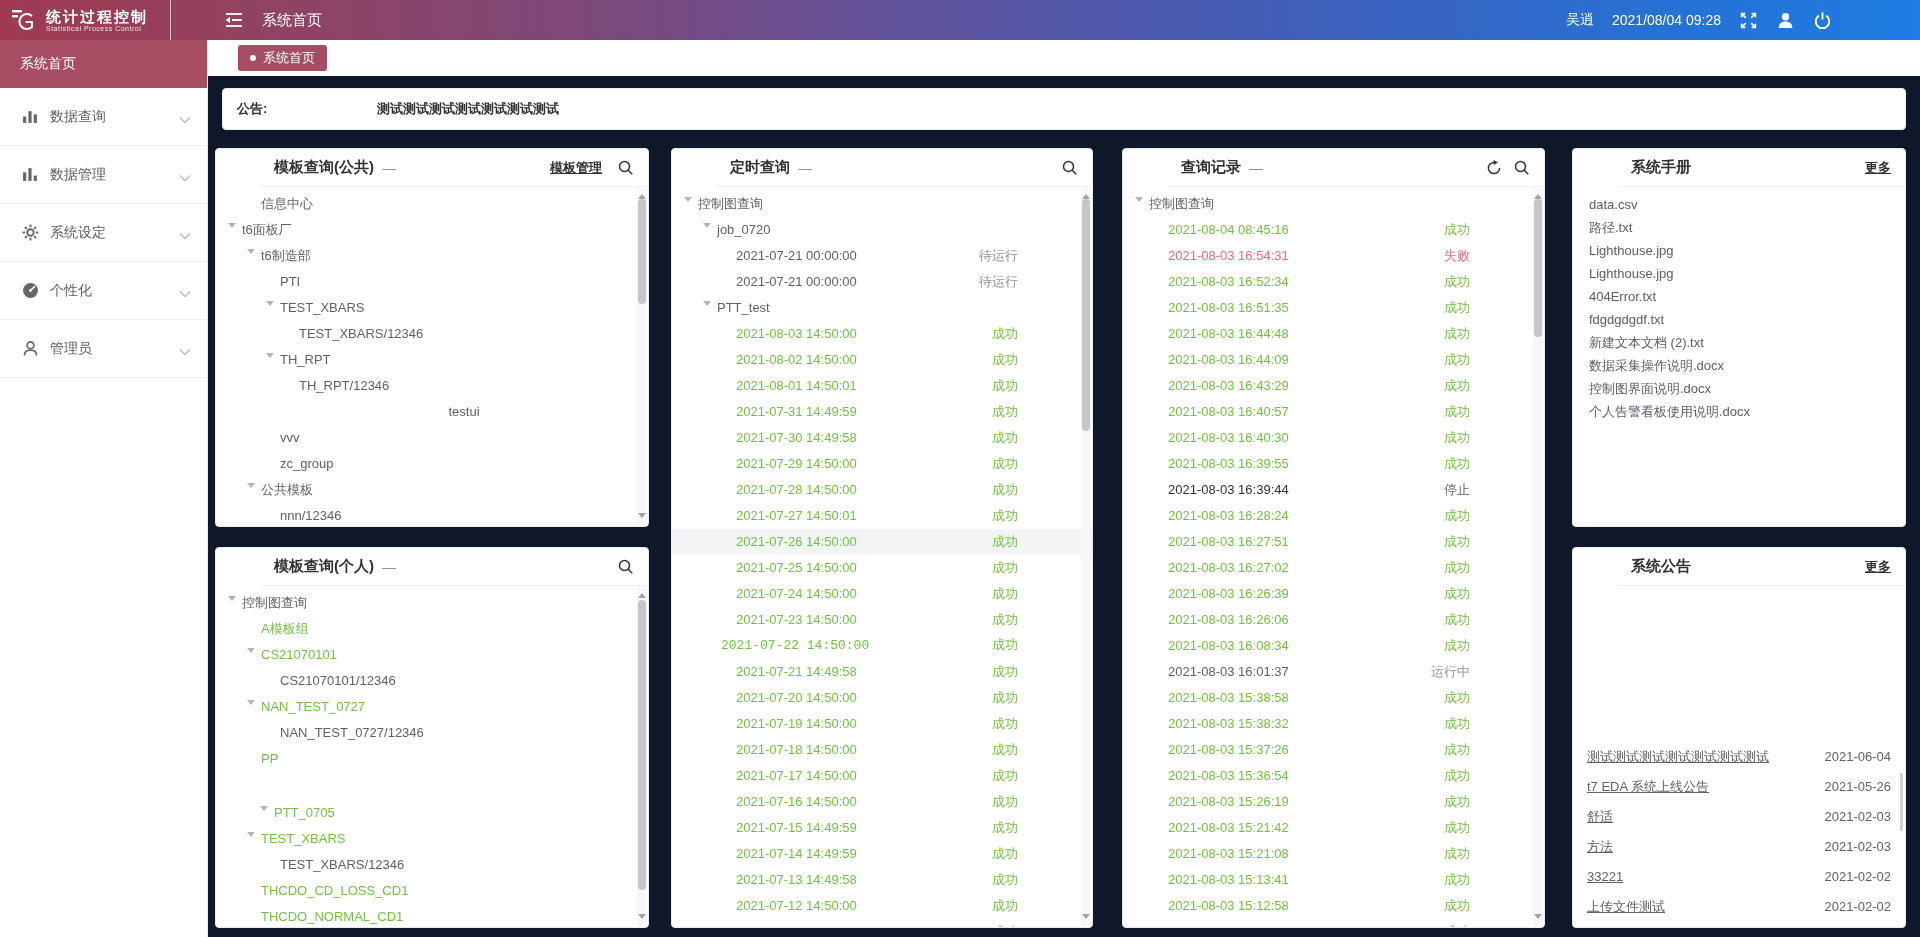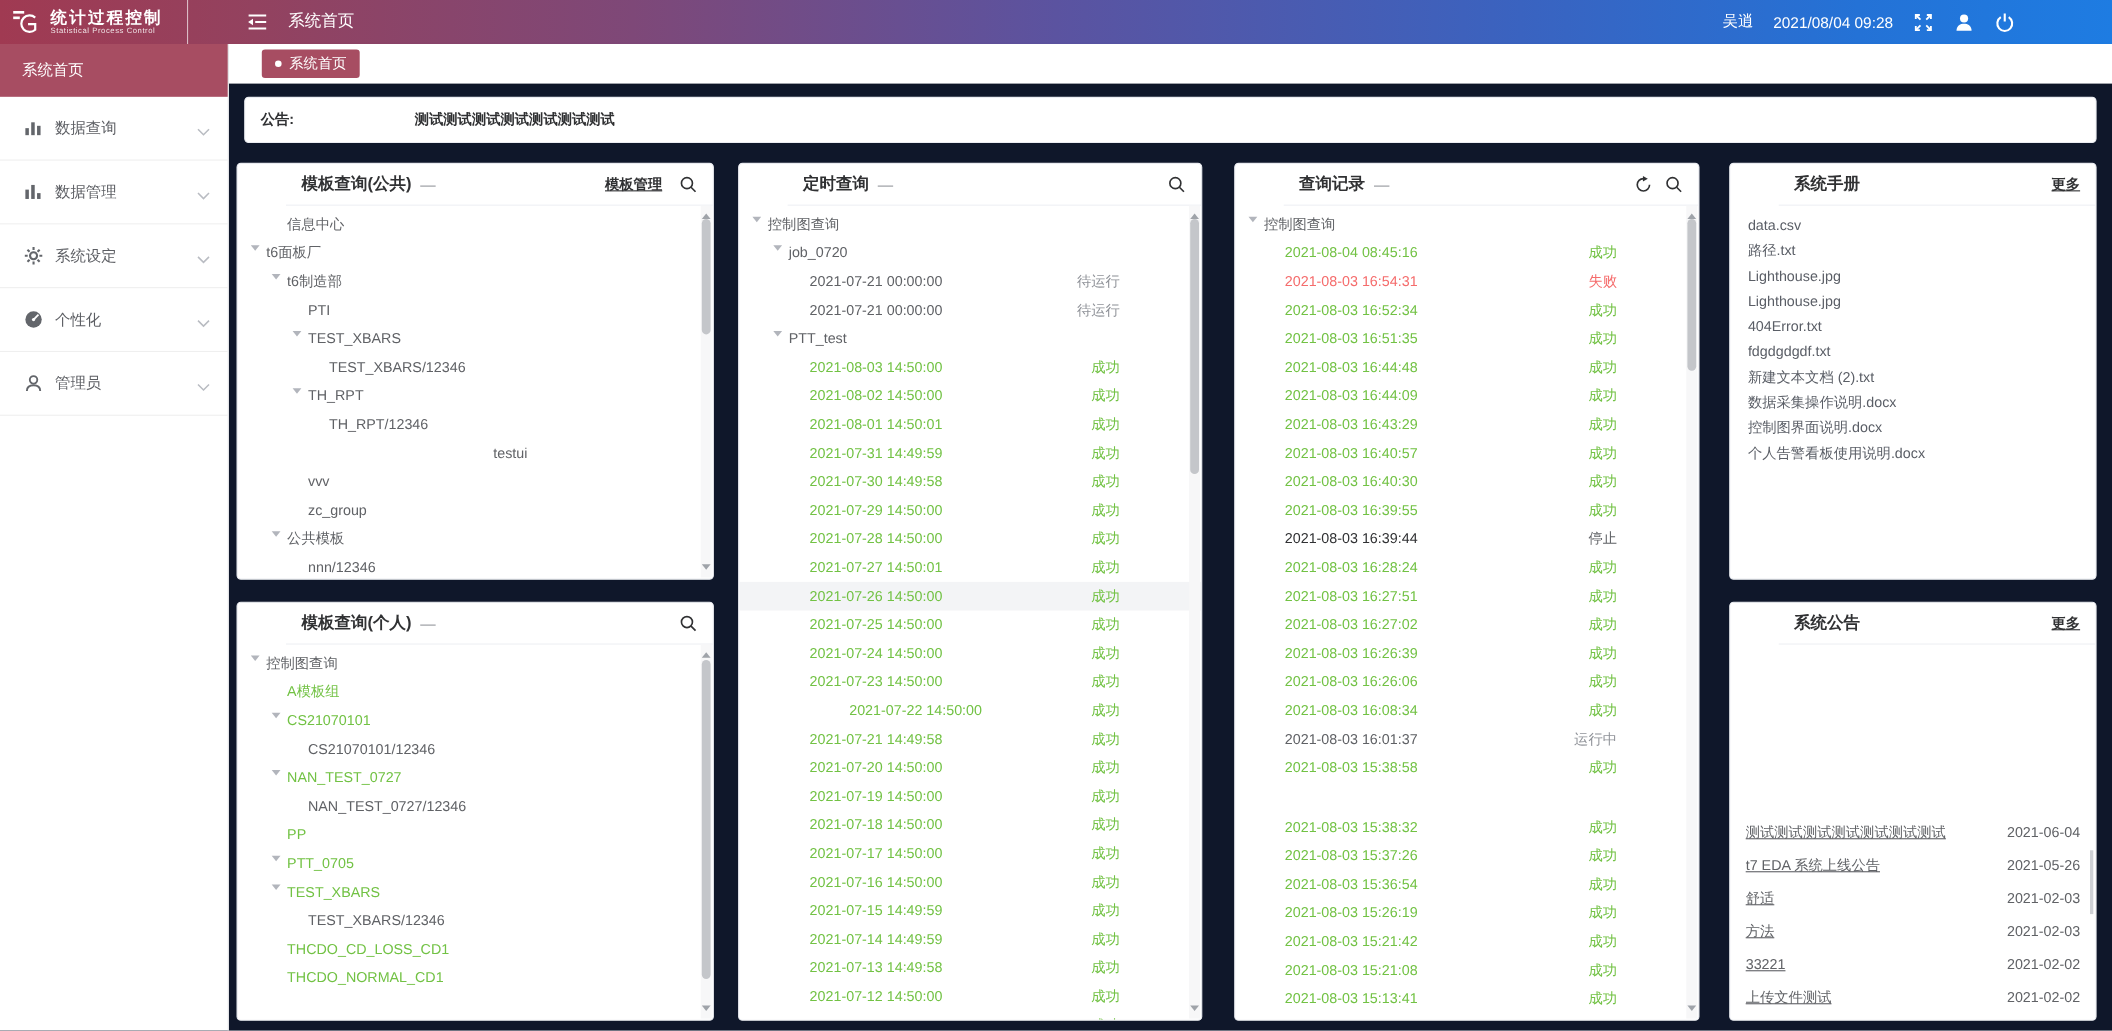--- a/index.html
+++ b/index.html
@@ -269,21 +269,21 @@
     </div>
     <div class="pbody">
       <div class="rows">
           <div class="trow" style="padding-left: 12px;"><span class="arr"></span><span class="lbl">控制图查询</span></div>
           <div class="trow" style="padding-left: 45px;"><span class="lbl green">A模板组</span></div>
           <div class="trow" style="padding-left: 31px;"><span class="arr"></span><span class="lbl green">CS21070101</span></div>
           <div class="trow" style="padding-left: 64px;"><span class="lbl">CS21070101/12346</span></div>
           <div class="trow" style="padding-left: 31px;"><span class="arr"></span><span class="lbl green">NAN_TEST_0727</span></div>
           <div class="trow" style="padding-left: 64px;"><span class="lbl">NAN_TEST_0727/12346</span></div>
           <div class="trow" style="padding-left: 45px;"><span class="lbl green">PP</span></div>
-          <div class="trow" style="padding-left: 31px;"><span class="arr"></span><span class="lbl green">PTT_0705</span></div>
+          <div class="trow" style="padding-left: 44px; margin-top: 28px;"><span class="arr"></span><span class="lbl green">PTT_0705</span></div>
           <div class="trow" style="padding-left: 31px;"><span class="arr"></span><span class="lbl green">TEST_XBARS</span></div>
           <div class="trow" style="padding-left: 64px;"><span class="lbl">TEST_XBARS/12346</span></div>
           <div class="trow" style="padding-left: 45px;"><span class="lbl green">THCDO_CD_LOSS_CD1</span></div>
           <div class="trow" style="padding-left: 45px;"><span class="lbl green">THCDO_NORMAL_CD1</span></div>
         </div>
       <div class="sb">
         <div class="sb-up"></div>
         <div class="sb-thumb" style="top:14px;height:290px;"></div>
         <div class="sb-dn"></div>
       </div>
@@ -314,21 +314,21 @@
           <div class="trow" style="padding-left: 64px;"><span class="lbl green">2021-08-01 14:50:01</span><span class="st green">成功</span></div>
           <div class="trow" style="padding-left: 64px;"><span class="lbl green">2021-07-31 14:49:59</span><span class="st green">成功</span></div>
           <div class="trow" style="padding-left: 64px;"><span class="lbl green">2021-07-30 14:49:58</span><span class="st green">成功</span></div>
           <div class="trow" style="padding-left: 64px;"><span class="lbl green">2021-07-29 14:50:00</span><span class="st green">成功</span></div>
           <div class="trow" style="padding-left: 64px;"><span class="lbl green">2021-07-28 14:50:00</span><span class="st green">成功</span></div>
           <div class="trow" style="padding-left: 64px;"><span class="lbl green">2021-07-27 14:50:01</span><span class="st green">成功</span></div>
           <div class="trow hl" style="padding-left: 64px;"><span class="lbl green">2021-07-26 14:50:00</span><span class="st green">成功</span></div>
           <div class="trow" style="padding-left: 64px;"><span class="lbl green">2021-07-25 14:50:00</span><span class="st green">成功</span></div>
           <div class="trow" style="padding-left: 64px;"><span class="lbl green">2021-07-24 14:50:00</span><span class="st green">成功</span></div>
           <div class="trow" style="padding-left: 64px;"><span class="lbl green">2021-07-23 14:50:00</span><span class="st green">成功</span></div>
-          <div class="trow" style="padding-left: 100px;"><span class="lbl green">2021-07-22 14:50:00</span><span class="st green">成功</span></div>
+          <div class="trow" style="padding-left: 49px; font-family: Liberation Mono, monospace;"><span class="lbl green">2021-07-22 14:50:00</span><span class="st green">成功</span></div>
           <div class="trow" style="padding-left: 64px;"><span class="lbl green">2021-07-21 14:49:58</span><span class="st green">成功</span></div>
           <div class="trow" style="padding-left: 64px;"><span class="lbl green">2021-07-20 14:50:00</span><span class="st green">成功</span></div>
           <div class="trow" style="padding-left: 64px;"><span class="lbl green">2021-07-19 14:50:00</span><span class="st green">成功</span></div>
           <div class="trow" style="padding-left: 64px;"><span class="lbl green">2021-07-18 14:50:00</span><span class="st green">成功</span></div>
           <div class="trow" style="padding-left: 64px;"><span class="lbl green">2021-07-17 14:50:00</span><span class="st green">成功</span></div>
           <div class="trow" style="padding-left: 64px;"><span class="lbl green">2021-07-16 14:50:00</span><span class="st green">成功</span></div>
           <div class="trow" style="padding-left: 64px;"><span class="lbl green">2021-07-15 14:49:59</span><span class="st green">成功</span></div>
           <div class="trow" style="padding-left: 64px;"><span class="lbl green">2021-07-14 14:49:59</span><span class="st green">成功</span></div>
           <div class="trow" style="padding-left: 64px;"><span class="lbl green">2021-07-13 14:49:58</span><span class="st green">成功</span></div>
           <div class="trow" style="padding-left: 64px;"><span class="lbl green">2021-07-12 14:50:00</span><span class="st green">成功</span></div>
@@ -375,21 +375,21 @@
           <div class="trow" style="padding-left: 45px;"><span class="lbl green">2021-08-03 16:39:55</span><span class="st green">成功</span></div>
           <div class="trow" style="padding-left: 45px;"><span class="lbl dark">2021-08-03 16:39:44</span><span class="st dark">停止</span></div>
           <div class="trow" style="padding-left: 45px;"><span class="lbl green">2021-08-03 16:28:24</span><span class="st green">成功</span></div>
           <div class="trow" style="padding-left: 45px;"><span class="lbl green">2021-08-03 16:27:51</span><span class="st green">成功</span></div>
           <div class="trow" style="padding-left: 45px;"><span class="lbl green">2021-08-03 16:27:02</span><span class="st green">成功</span></div>
           <div class="trow" style="padding-left: 45px;"><span class="lbl green">2021-08-03 16:26:39</span><span class="st green">成功</span></div>
           <div class="trow" style="padding-left: 45px;"><span class="lbl green">2021-08-03 16:26:06</span><span class="st green">成功</span></div>
           <div class="trow" style="padding-left: 45px;"><span class="lbl green">2021-08-03 16:08:34</span><span class="st green">成功</span></div>
           <div class="trow" style="padding-left: 45px;"><span class="lbl">2021-08-03 16:01:37</span><span class="st muted">运行中</span></div>
           <div class="trow" style="padding-left: 45px;"><span class="lbl green">2021-08-03 15:38:58</span><span class="st green">成功</span></div>
-          <div class="trow" style="padding-left: 45px; margin-top: 28px;"><span class="lbl green">2021-08-03 15:38:32</span><span class="st green">成功</span></div>
+          <div class="trow" style="padding-left: 45px;"><span class="lbl green">2021-08-03 15:38:32</span><span class="st green">成功</span></div>
           <div class="trow" style="padding-left: 45px;"><span class="lbl green">2021-08-03 15:37:26</span><span class="st green">成功</span></div>
           <div class="trow" style="padding-left: 45px;"><span class="lbl green">2021-08-03 15:36:54</span><span class="st green">成功</span></div>
           <div class="trow" style="padding-left: 45px;"><span class="lbl green">2021-08-03 15:26:19</span><span class="st green">成功</span></div>
           <div class="trow" style="padding-left: 45px;"><span class="lbl green">2021-08-03 15:21:42</span><span class="st green">成功</span></div>
           <div class="trow" style="padding-left: 45px;"><span class="lbl green">2021-08-03 15:21:08</span><span class="st green">成功</span></div>
           <div class="trow" style="padding-left: 45px;"><span class="lbl green">2021-08-03 15:13:41</span><span class="st green">成功</span></div>
           <div class="trow" style="padding-left: 45px;"><span class="lbl green">2021-08-03 15:12:58</span><span class="st green">成功</span></div>
           <div class="trow" style="padding-left: 45px;"><span class="lbl green">2021-08-03 15:12:41</span><span class="st green">成功</span></div>
         </div>
       <div class="sb">

